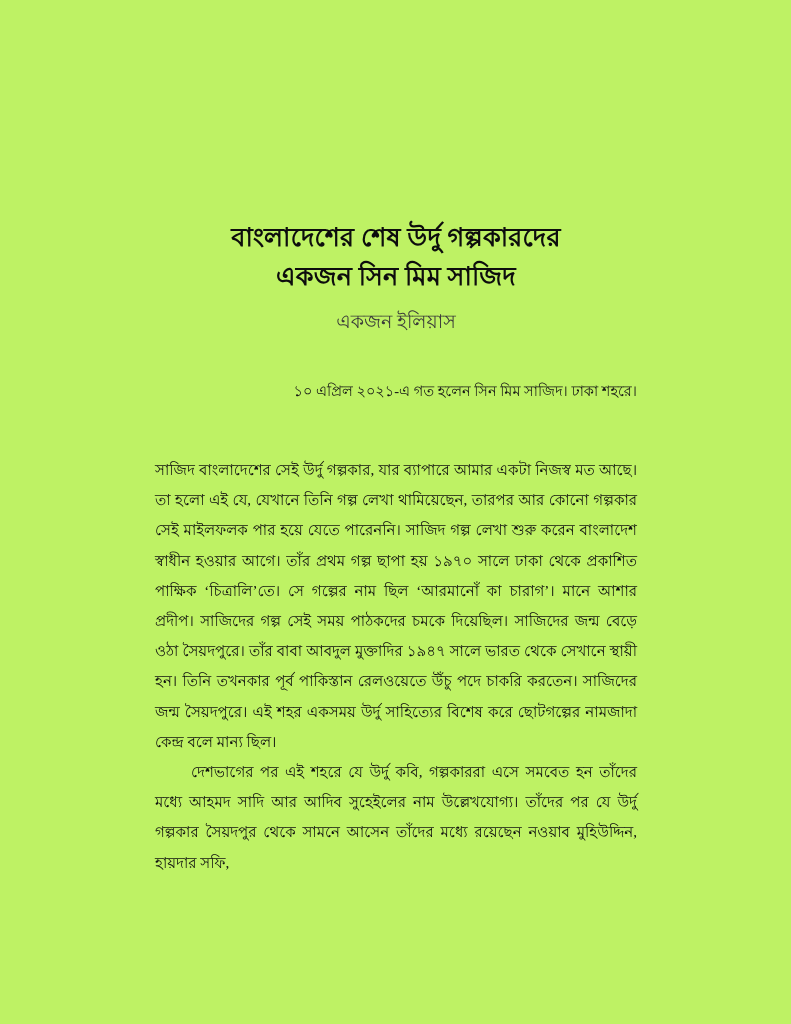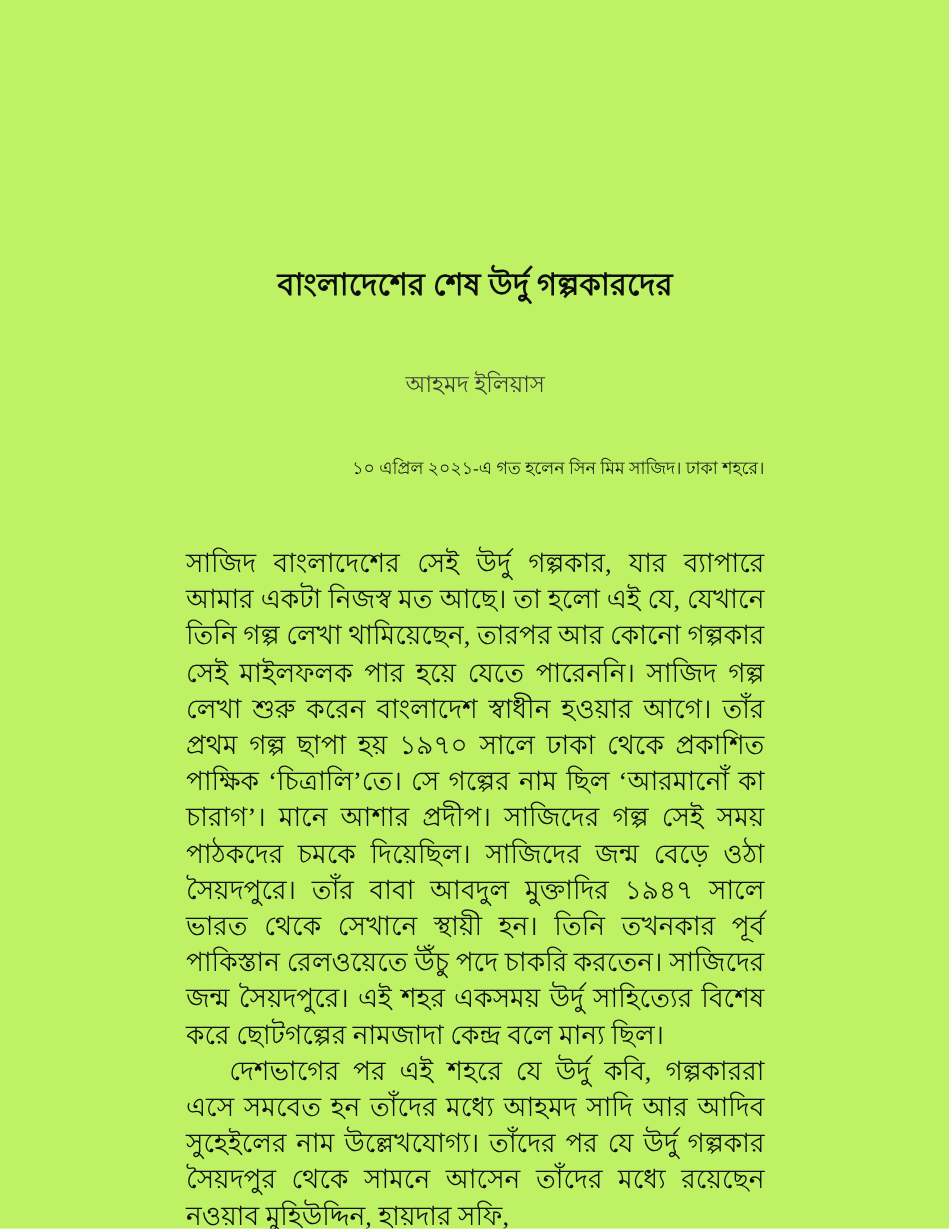--- a/index.html
+++ b/index.html
@@ -69,43 +69,44 @@
     line-height: 28px;
     color: #161616;
     white-space: nowrap;
   }
 
   
   #body-area {
     top: 455px;
   }
   .para {
-    font-size: 22px;
+    font-size: 15px;
     line-height: 30.2px;
     text-align: justify;
     text-justify: inter-word;
     color: #0f0f0f;
     margin: 0;
     hyphens: none;
   }
   .para.indent {
     text-indent: 36px;
   }
 </style>
 </head>
 <body>
 
 <div id="page">
 
   <div class="block" id="title-area">
     <div class="title-line">বাংলাদেশের শেষ উর্দু গল্পকারদের</div>
+    <div class="title-line">একজন সিন মিম সাজিদ</div>
   </div>
 
   <div class="block" id="byline-area">
-    <div class="byline">আহমদ ইলিয়াস</div>
+    <div class="byline">একজন ইলিয়াস</div>
   </div>
 
   <div class="block" id="intro-area">
     <div class="intro-line">১০ এপ্রিল ২০২১-এ গত হলেন সিন মিম সাজিদ। ঢাকা শহরে।</div>
   </div>
 
   <div class="block" id="body-area">
     <p class="para">সাজিদ বাংলাদেশের সেই উর্দু গল্পকার, যার ব্যাপারে আমার একটা নিজস্ব মত আছে। তা হলো এই যে, যেখানে তিনি গল্প লেখা থামিয়েছেন, তারপর আর কোনো গল্পকার সেই মাইলফলক পার হয়ে যেতে পারেননি। সাজিদ গল্প লেখা শুরু করেন বাংলাদেশ স্বাধীন হওয়ার আগে। তাঁর প্রথম গল্প ছাপা হয় ১৯৭০ সালে ঢাকা থেকে প্রকাশিত পাক্ষিক ‘চিত্রালি’তে। সে গল্পের নাম ছিল ‘আরমানোঁ কা চারাগ’। মানে আশার প্রদীপ। সাজিদের গল্প সেই সময় পাঠকদের চমকে দিয়েছিল। সাজিদের জন্ম বেড়ে ওঠা সৈয়দপুরে। তাঁর বাবা আবদুল মুক্তাদির ১৯৪৭ সালে ভারত থেকে সেখানে স্থায়ী হন। তিনি তখনকার পূর্ব পাকিস্তান রেলওয়েতে উঁচু পদে চাকরি করতেন। সাজিদের জন্ম সৈয়দপুরে। এই শহর একসময় উর্দু সাহিত্যের বিশেষ করে ছোটগল্পের নামজাদা কেন্দ্র বলে মান্য ছিল।</p>
     <p class="para indent">দেশভাগের পর এই শহরে যে উর্দু কবি, গল্পকাররা এসে সমবেত হন তাঁদের মধ্যে আহমদ সাদি আর আদিব সুহেইলের নাম উল্লেখযোগ্য। তাঁদের পর যে উর্দু গল্পকার সৈয়দপুর থেকে সামনে আসেন তাঁদের মধ্যে রয়েছেন নওয়াব মুহিউদ্দিন, হায়দার সফি,</p>
   </div>

